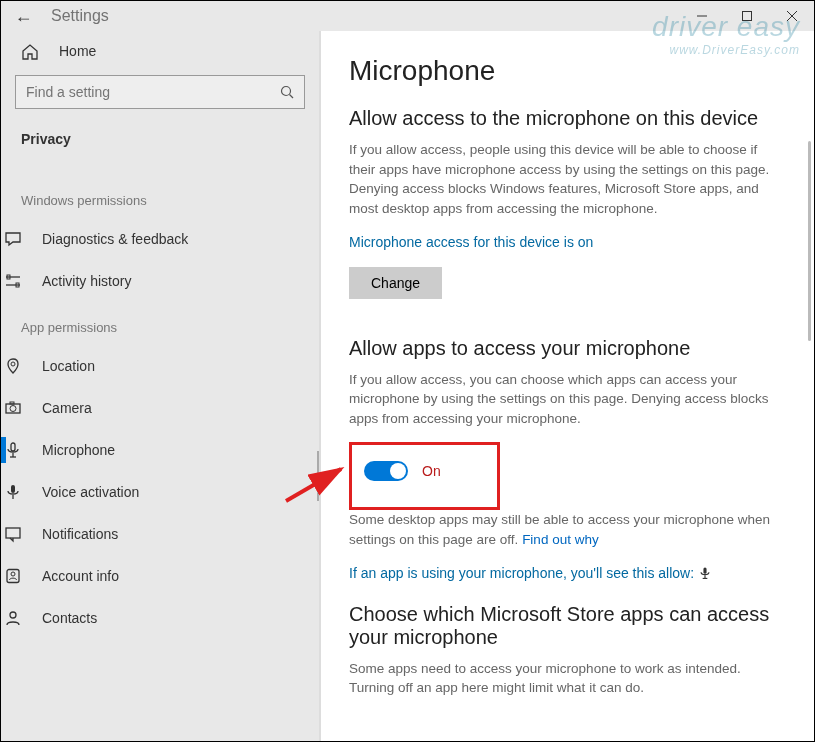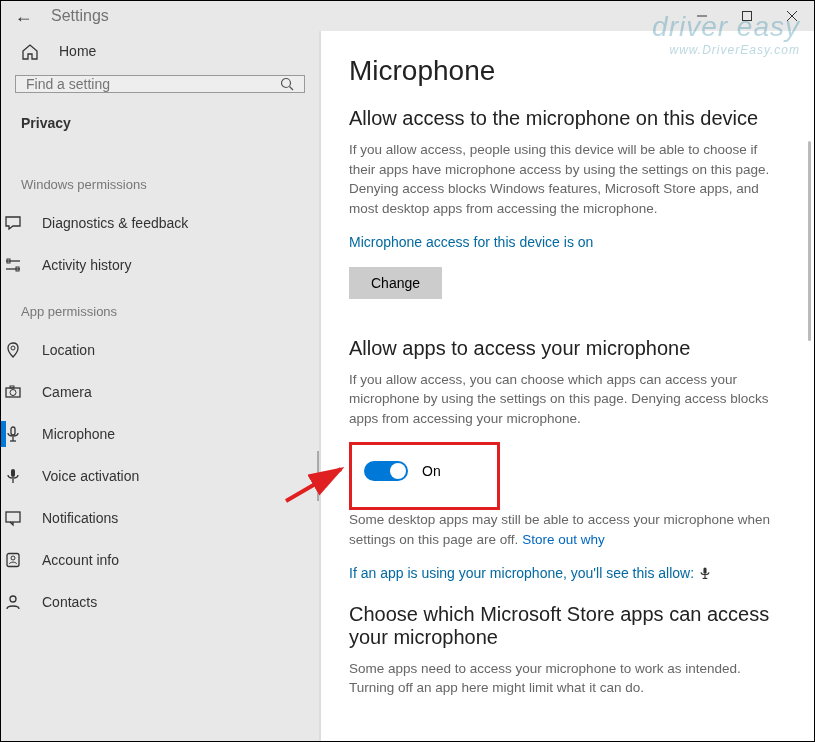--- a/index.html
+++ b/index.html
@@ -6,40 +6,40 @@
     body { width: 815px; height: 742px; border: 1px solid #000; background: #fff; overflow: hidden; position: relative; }
     .titlebar { height: 30px; display: flex; align-items: center; background: #e8e8e8; }
     .titlebar .back { width: 45px; text-align: center; font-size: 18px; color: #333; cursor: pointer; }
     .titlebar .title { font-size: 16px; color: #737373; padding-left: 5px; }
     .titlebar .spacer { flex: 1; }
     .titlebar .btn { width: 45px; height: 30px; display: flex; align-items: center; justify-content: center; font-size: 12px; color: #333; cursor: pointer; }
     .sidebar { position: absolute; left: 0; top: 30px; bottom: 0; width: 318px; background: #e8e8e8; overflow-y: auto; }
     .home-row { display: flex; align-items: flex-start; padding: 12px 20px 10px 20px; cursor: pointer; }
     .home-row .icon { width: 20px; margin-right: 18px; }
     .home-row .label { font-size: 14px; color: #333; }
-    .search-box { margin: 4px 14px 14px 14px; border: 1px solid #999; height: 18px; display: flex; align-items: center; padding: 0 10px; background: #eee; }
+    .search-box { margin: 4px 14px 14px 14px; border: 1px solid #999; height: 34px; display: flex; align-items: center; padding: 0 10px; background: #eee; }
     .search-box input { flex: 1; border: none; background: transparent; outline: none; font-size: 14px; color: #666; }
     .search-box .mag { color: #555; font-size: 14px; }
     .sidebar .heading { font-size: 14px; font-weight: 600; color: #333; padding: 8px 20px 28px 20px; }
     .sidebar .section-label { font-size: 13px; color: #777; padding: 18px 20px 10px 20px; }
     .nav-item { display: flex; align-items: center; padding: 12px 3px; cursor: pointer; position: relative; }
     .nav-item.active::before { content: ''; position: absolute; left: 0; top: 8px; bottom: 8px; width: 5px; background: #0078d7; }
     .nav-item .icon { width: 20px; margin-right: 18px; display: inline-flex; }
     .nav-item .label { font-size: 14px; color: #333; }
     .side-divider { position: absolute; left: 318px; top: 30px; bottom: 0; width: 2px; background: #ddd; }
     .content { position: absolute; left: 320px; right: 0; top: 30px; bottom: 0; background: #fff; padding: 20px 30px 0 28px; overflow-y: auto; }
     .content h1 { font-size: 28px; font-weight: 400; color: #222; margin: 4px 0 20px 0; }
     .content h2 { font-size: 20px; font-weight: 400; color: #222; margin: 18px 0 10px 0; }
     .content p { font-size: 13.5px; color: #666; line-height: 1.45; margin-bottom: 14px; max-width: 440px; }
     .content p.status { color: #0369a1; font-size: 14px; margin-bottom: 14px; }
     .btn-change { background: #ccc; border: none; padding: 8px 22px; font-size: 14px; cursor: pointer; margin-bottom: 20px; }
     .toggle-wrap { display: flex; align-items: center; margin: 4px 0 14px 0; padding: 8px 10px; }
     .toggle { width: 44px; height: 20px; background: #0078d7; border-radius: 10px; position: relative; margin-right: 14px; }
     .toggle::after { content: ''; position: absolute; right: 2px; top: 2px; width: 16px; height: 16px; background: #fff; border-radius: 50%; }
-    .toggle-lbl { font-size: 14px; color: #000000; }
+    .toggle-lbl { font-size: 14px; color: #b91c1c; }
     .highlight-box { border: 3px solid #e02020; display: inline-flex; padding: 4px 46px 4px 2px; }
     .content a { color: #0067c0; text-decoration: none; }
     .inline-icon { vertical-align: middle; }
     .scrollbar-vert { position: absolute; right: 3px; top: 110px; width: 3px; height: 200px; background: #bbb; border-radius: 2px; }
     .sidebar-scroll { position: absolute; right: 0; top: 420px; width: 2px; height: 50px; background: #aaa; }
     .watermark { position: absolute; right: 14px; top: 10px; opacity: 0.35; pointer-events: none; font-style: italic; color: #3a8ea8; text-align: right; }
     .watermark .main { font-size: 28px; font-weight: 400; letter-spacing: 1px; }
     .watermark .sub { font-size: 12px; letter-spacing: 1px; }
     .arrow-svg { position: absolute; left: 280px; top: 450px; pointer-events: none; }
     svg { display: block; }
@@ -198,21 +198,21 @@
   <p>If you allow access, you can choose which apps can access your microphone by using the settings on this page. Denying access blocks apps from accessing your microphone.</p>
 
   <div class="highlight-box">
     <div class="toggle-wrap">
       <div class="toggle"></div>
       <span class="toggle-lbl">On</span>
     </div>
   </div>
 
   <p>
-    <span>Some desktop apps may still be able to access your microphone when settings on this page are off. </span><a href="#">Store out why</a>
+    <span>Some desktop apps may still be able to access your microphone when settings on this page are off. </span><a href="#">Find out why</a>
   </p>
 
   <p class="status">
     <span>If an app is using your microphone, you'll see this allow:</span>
     <span class="inline-icon">
       <svg width="14" height="14" viewBox="0 0 18 18" style="display:inline">
           <rect x="7" y="2" width="4" height="8" rx="2" fill="#333"></rect>
           <path d="M4 8 C4 12 14 12 14 8" fill="none" stroke="#333" stroke-width="1.5"></path>
           <line x1="9" y1="12" x2="9" y2="16" stroke="#333" stroke-width="1.5"></line>
           <line x1="6" y1="16" x2="12" y2="16" stroke="#333" stroke-width="1.5"></line>

